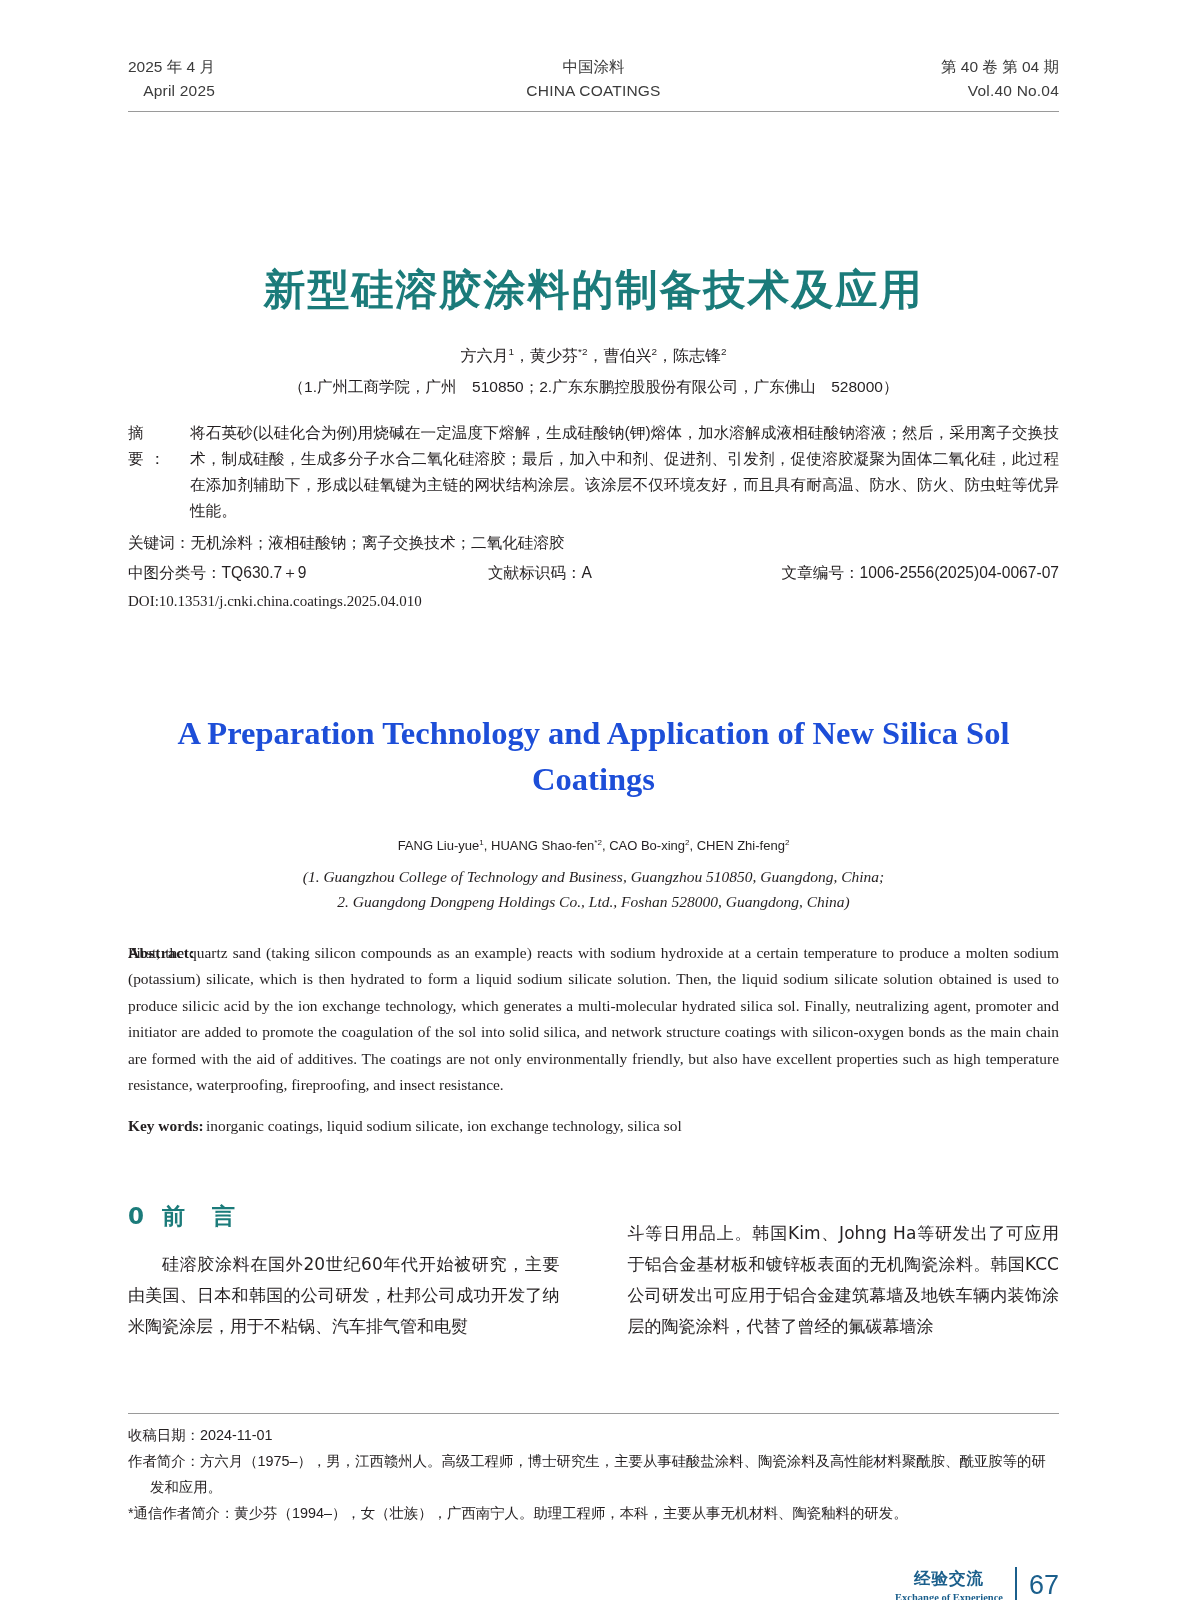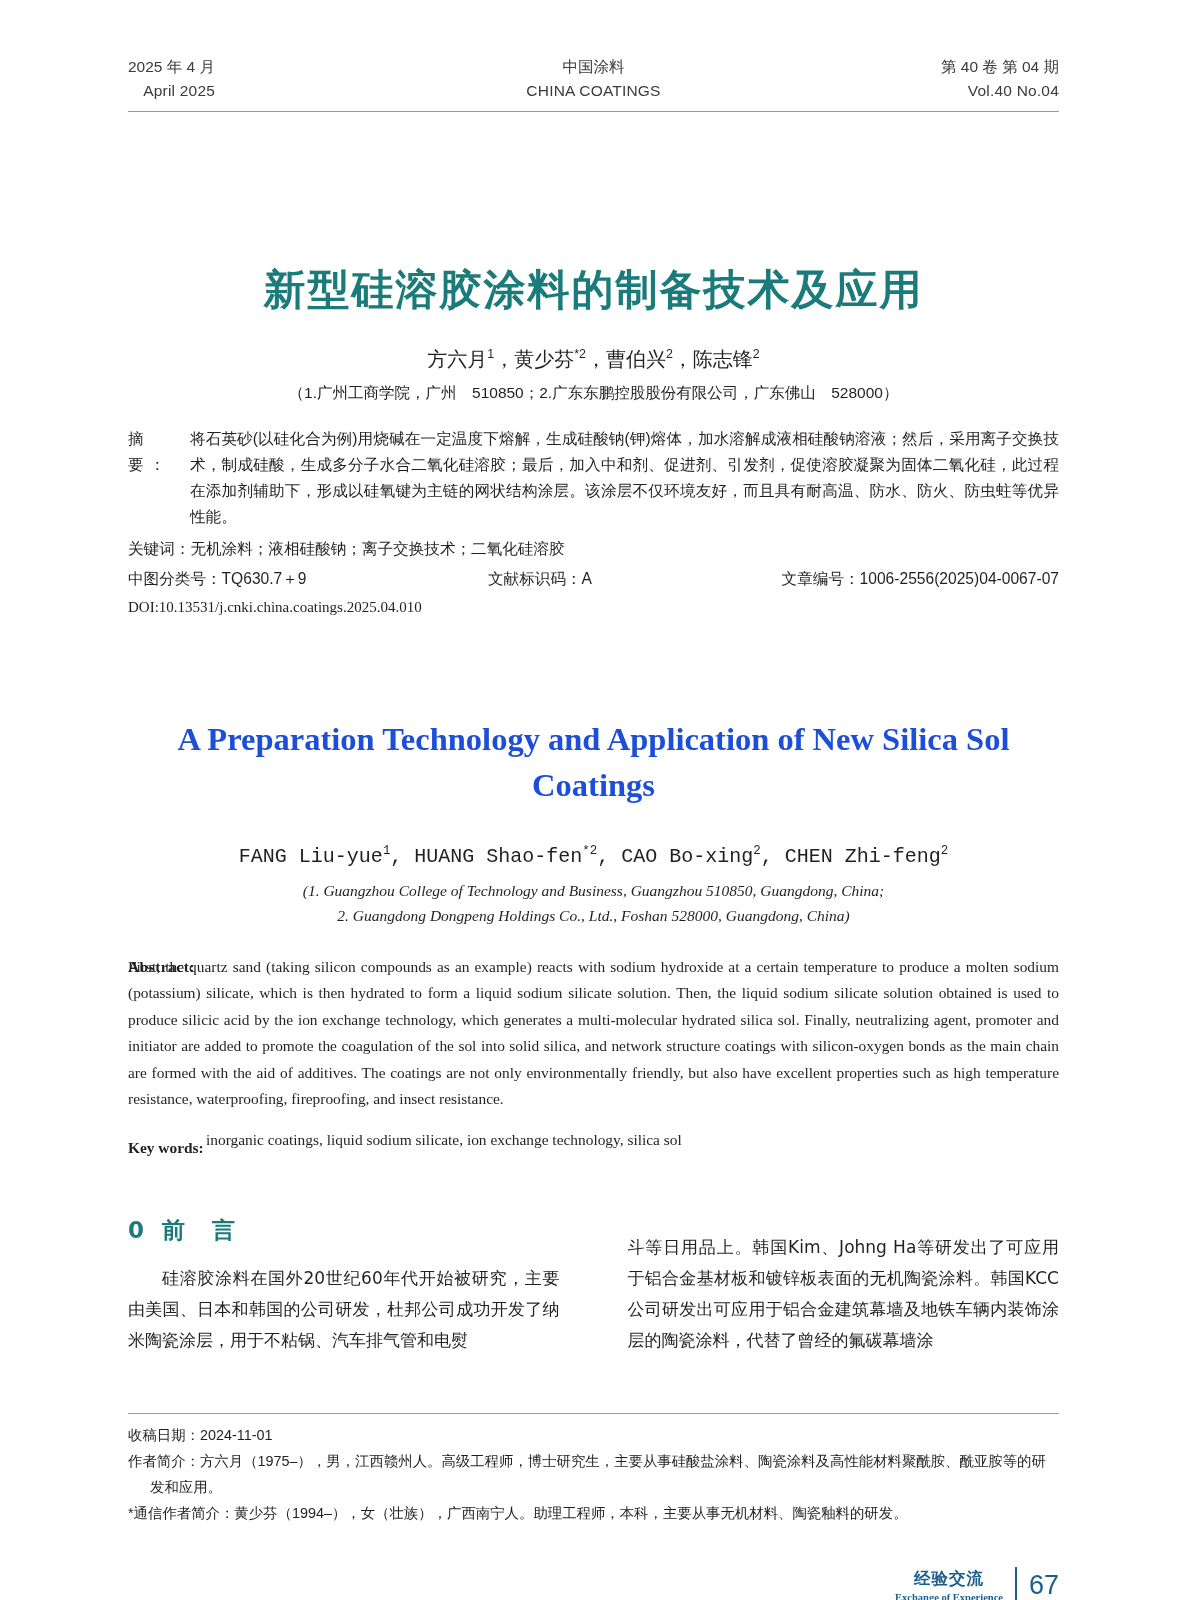--- a/index.html
+++ b/index.html
@@ -50,21 +50,21 @@
     font-family: Liberation Sans, sans-serif;
     font-weight: bold;
     font-size: 42px;
     letter-spacing: 2px;
     color: #1b7b7a;
   }
   .cn-authors {
     margin-top: 28px;
     text-align: center;
     font-family: "Liberation Sans", sans-serif;
-    font-size: 20px;
+    font-size: 16px;
     color: #231f20;
   }
   .cn-affil {
     margin-top: 10px;
     text-align: center;
     font-family: "Liberation Sans", sans-serif;
     font-size: 15.5px;
     color: #231f20;
   }
   sup { font-size: 0.62em; vertical-align: super; }
@@ -115,22 +115,22 @@
     font-family: "Liberation Serif", serif;
     font-weight: bold;
     font-size: 32.5px;
     line-height: 46px;
     color: #1d4ed8;
     padding: 0 22px;
   }
   .en-authors {
     margin-top: 36px;
     text-align: center;
-    font-family: Liberation Mono, monospace;
-    font-size: 20px;
+    font-family: Liberation Sans, sans-serif;
+    font-size: 13px;
   }
   .en-affil {
     margin-top: 10px;
     text-align: center;
     font-family: "Liberation Serif", serif;
     font-style: italic;
     font-size: 15.5px;
     line-height: 25px;
   }
 
@@ -152,21 +152,21 @@
     white-space: nowrap;
   }
   .en-abs .body { text-align: justify; }
   .en-kw {
     margin-top: 14px;
     position: relative;
     font-family: "Liberation Serif", serif;
     font-size: 15.4px;
     line-height: 26px;
   }
-  .en-kw .lbl { position: absolute; left: 0; top: 8px; font-weight: bold; white-space: nowrap; }
+  .en-kw .lbl { position: absolute; left: 0; top: 0; font-weight: bold; white-space: nowrap; }
   .en-kw .body { margin-left: 78px; }
 
   
   .cols {
     margin-top: 62px;
     display: flex;
     gap: 68px;
   }
   .col-box { width: 442px; }
   .sec-head {

